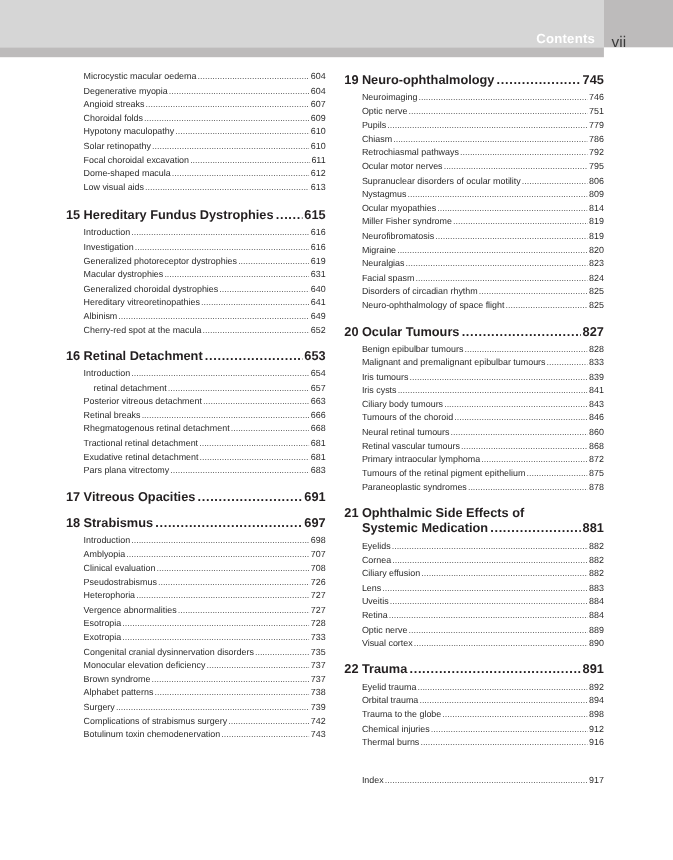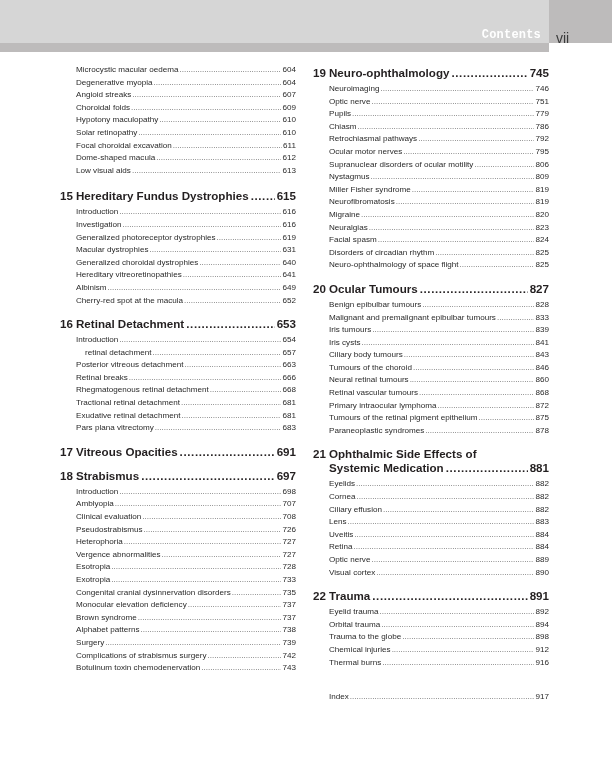--- a/index.html
+++ b/index.html
@@ -3,21 +3,21 @@
 <meta charset="utf-8">
 <style>
   html, body { margin: 0; padding: 0; }
   body {
     width: 612px; height: 782px; background: #ffffff; position: relative; overflow: hidden;
     font-family: "Liberation Sans", sans-serif; color: #231f20;
   }
   .hdr-light { position: absolute; left: 0; top: 0; width: 549px; height: 43px; background: #d6d6d6; }
   .hdr-band { position: absolute; left: 0; top: 43px; width: 549px; height: 9px; background: #bdbbbb; }
   .hdr-dark { position: absolute; left: 549px; top: 0; width: 63px; height: 43px; background: #bdbbbb; }
-  .hdr-title { position: absolute; right: 71px; top: 28px; font-size: 12px; font-weight: bold; color: #ffffff; letter-spacing: 0.2px; font-family: Liberation Mono, monospace; }
+  .hdr-title { position: absolute; right: 71px; top: 28px; font-size: 12px; font-weight: bold; color: #ffffff; letter-spacing: 0.2px; }
   .hdr-page { position: absolute; left: 556px; top: 30px; font-size: 14px; color: #3a3a3a; }
 
   .col { position: absolute; top: 64px; width: 236px; }
   .col.left { left: 60px; }
   .col.right { left: 313px; top: 66px; }
 
   .chapter { display: flex; align-items: baseline; font-weight: bold; font-size: 11.6px; line-height: 14px; margin: 10px 0 3px 0; white-space: nowrap; }
   .chapter:first-child { margin-top: 0; }
   .chapter .num { width: 16px; flex: none; }
   .chapter .title { flex: none; }
@@ -329,20 +329,25 @@
           <span class="t">Supranuclear disorders of ocular motility</span>
           <span class="dots"></span>
           <span class="pg">806</span>
         </div>
         <div class="entry">
           <span class="t">Nystagmus</span>
           <span class="dots"></span>
           <span class="pg">809</span>
         </div>
         <div class="entry">
+          <span class="t">Ocular myopathies</span>
+          <span class="dots"></span>
+          <span class="pg">814</span>
+        </div>
+        <div class="entry">
           <span class="t">Miller Fisher syndrome</span>
           <span class="dots"></span>
           <span class="pg">819</span>
         </div>
         <div class="entry">
           <span class="t">Neurofibromatosis</span>
           <span class="dots"></span>
           <span class="pg">819</span>
         </div>
         <div class="entry">

